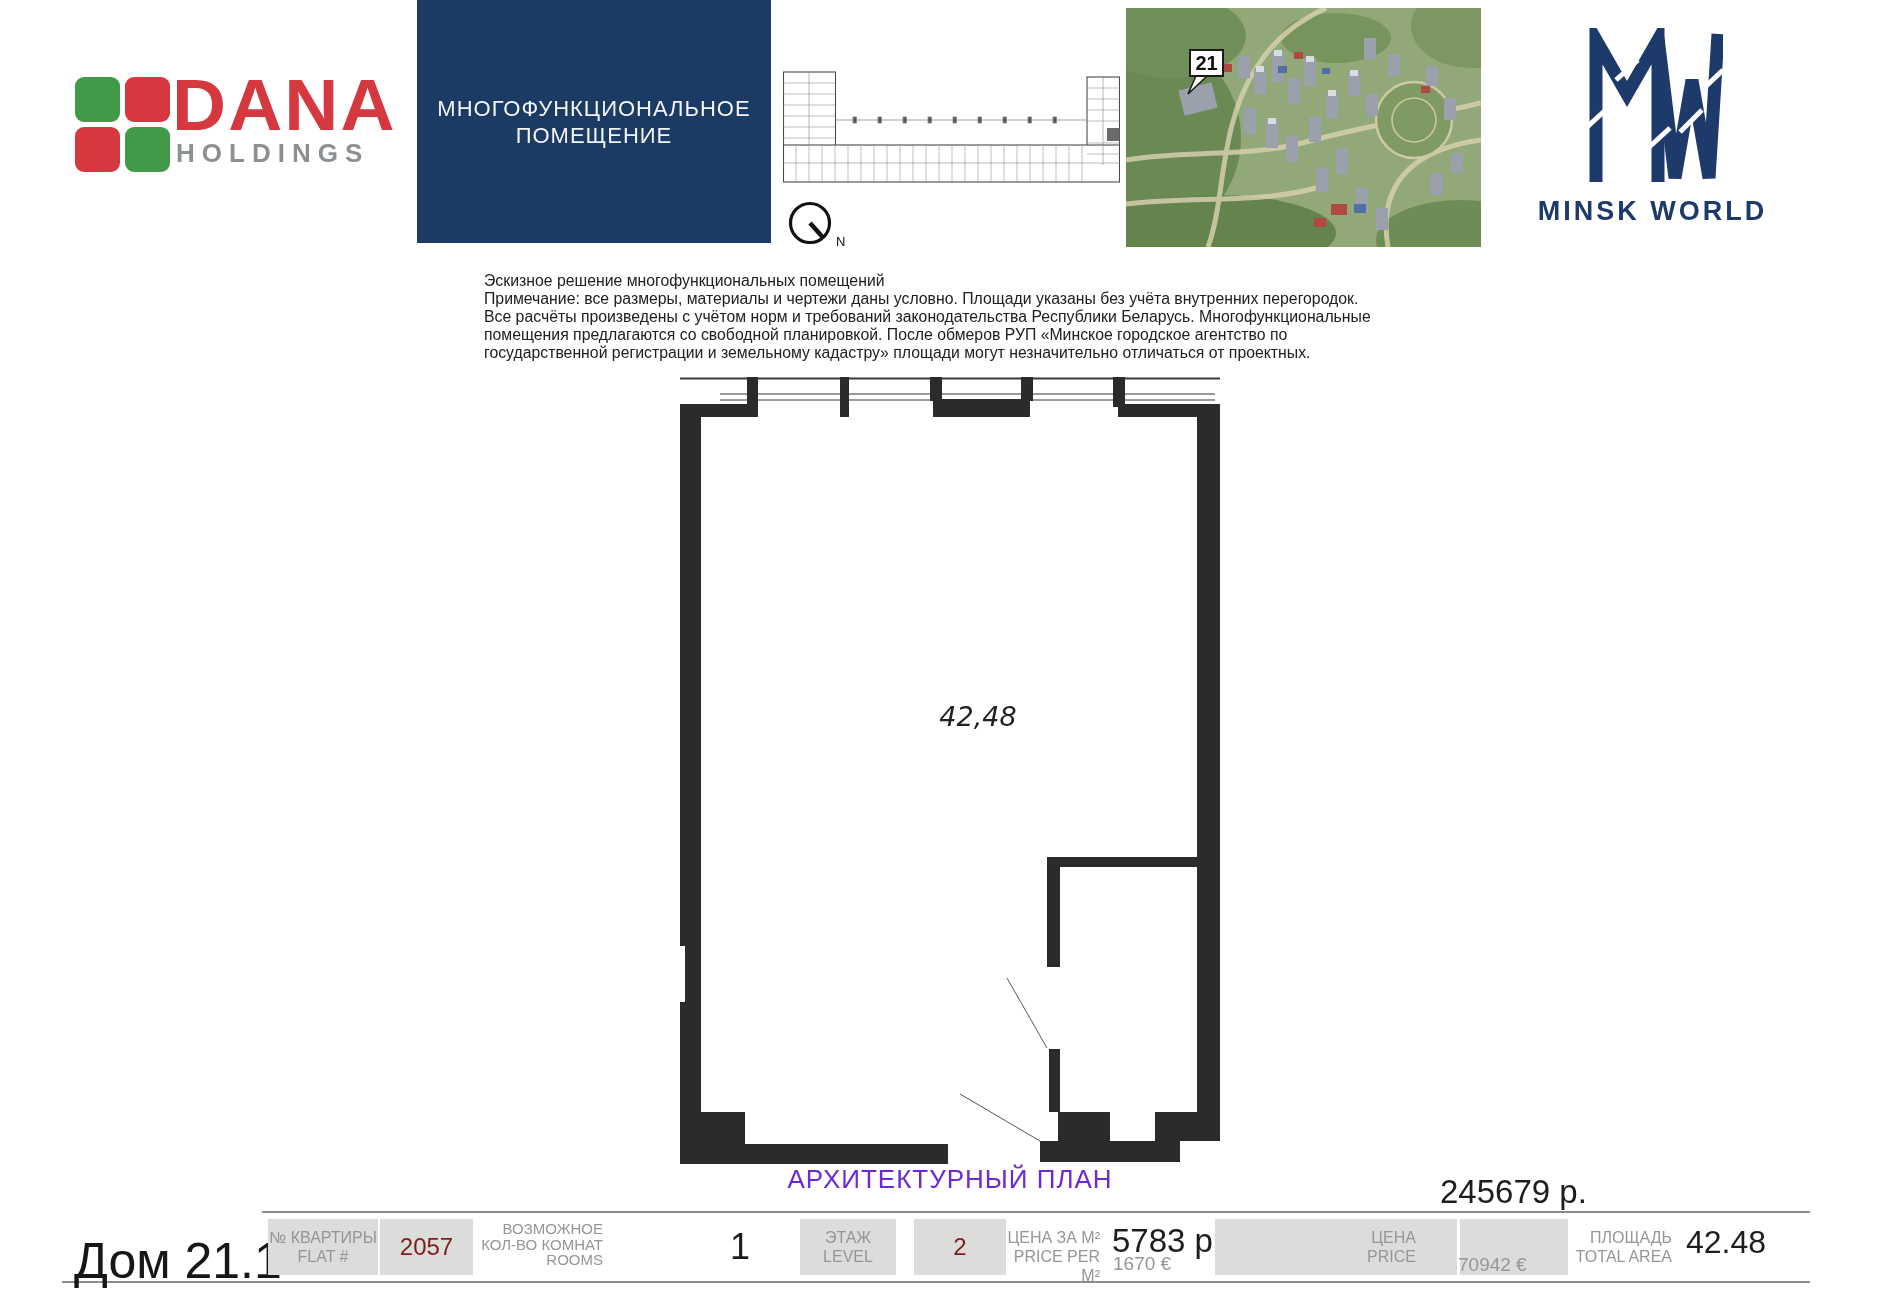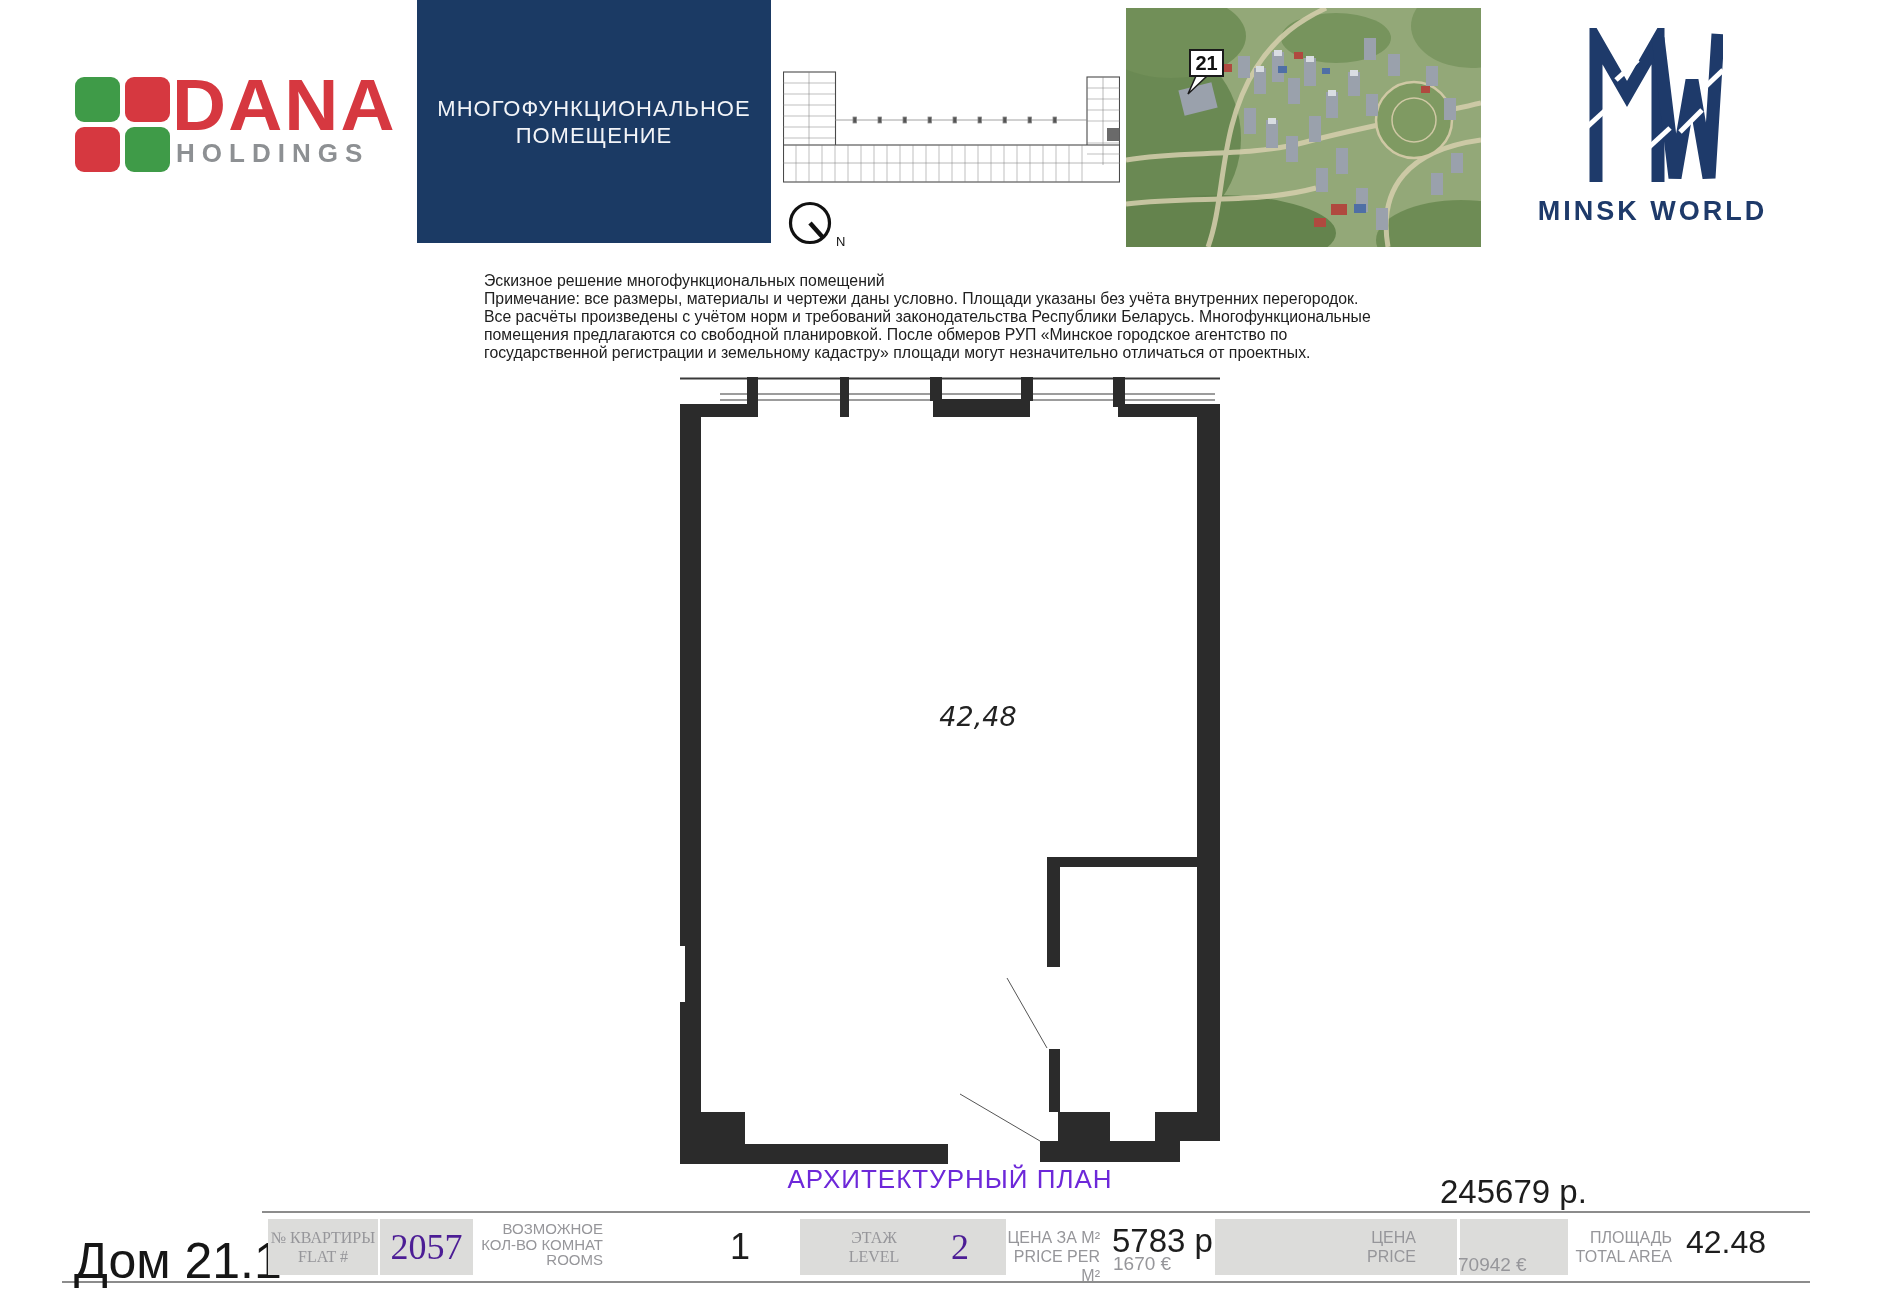--- a/index.html
+++ b/index.html
@@ -29,24 +29,24 @@
   .mw-text{position:absolute;left:1510px;top:196px;width:285px;text-align:center;
     color:#1e3a6a;font-size:27px;font-weight:700;letter-spacing:3px;}
 
   
   .plan-caption{position:absolute;left:680px;top:1164px;width:540px;text-align:center;
     font-size:26px;letter-spacing:1px;color:#6d28d9;}
 
   
   .hairline{position:absolute;height:2px;background:#8c8c8c;}
   .building-title{position:absolute;left:74px;top:1232px;font-size:50px;color:#161616;}
-  .gbox{position:absolute;top:1219px;height:56px;background:#dcdcda;font-family:Liberation Serif, serif;}
+  .gbox{position:absolute;top:1219px;height:56px;background:#dcdcda;}
   .glabel{color:#96969a;font-size:16px;line-height:19px;text-align:center;}
   .glabel3{color:#96969a;font-size:15px;line-height:15.5px;text-align:right;}
-  .bigval{color:#4c1d95;font-size:36px;}
+  .bigval{color:#7f1d1d;font-size:24px;}
   .cellcenter{display:flex;flex-direction:column;justify-content:center;align-items:center;height:100%;}
   .rightlbl{color:#96969a;font-size:16px;line-height:19px;text-align:right;}
   .moneyA{position:absolute;font-size:33px;color:#1d1d1d;}
   .moneyB{position:absolute;font-size:19px;color:#96969a;}
   .areaval{position:absolute;left:1686px;top:1224px;font-size:32px;color:#1d1d1d;}
 </style>
 </head>
 <body>
 
 <div id="page">
@@ -293,21 +293,21 @@
     </div>
   </div>
 
   <div class="abs" style="left:468px;top:1221px;width:135px;">
     <div class="glabel3">ВОЗМОЖНОЕ</div>
     <div class="glabel3">КОЛ-ВО КОМНАТ</div>
     <div class="glabel3">ROOMS</div>
   </div>
   <div class="abs" style="left:715px;top:1226px;width:50px;text-align:center;font-size:36px;color:#1d1d1d;">1</div>
 
-  <div class="gbox" style="left:800px;width:96px;padding-left:26px;">
+  <div class="gbox" style="left:800px;width:96px;">
     <div class="cellcenter">
       <div class="glabel">ЭТАЖ</div>
       <div class="glabel">LEVEL</div>
     </div>
   </div>
   <div class="gbox" style="left:914px;width:92px;">
     <div class="cellcenter">
       <div class="bigval">2</div>
     </div>
   </div>

